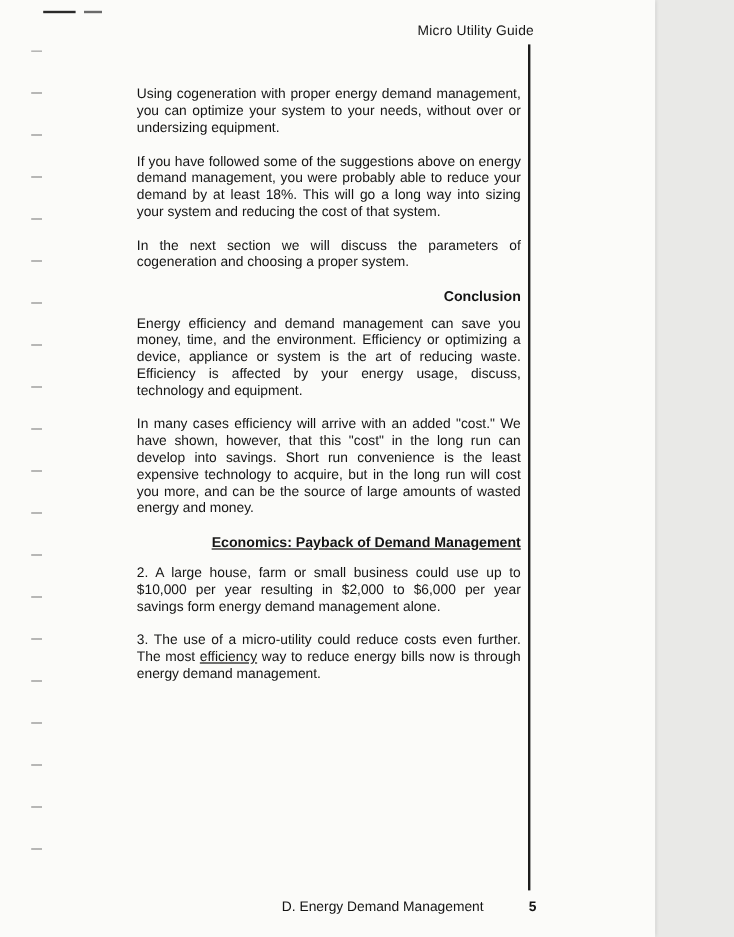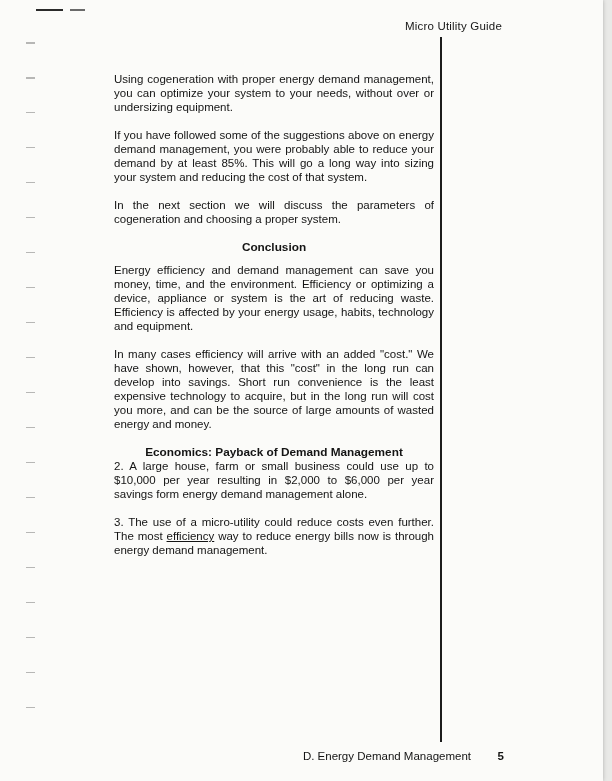--- a/index.html
+++ b/index.html
@@ -3,21 +3,21 @@
 <meta charset="utf-8">
 <style>
   html, body {
     margin: 0;
     padding: 0;
     background: #e9e9e7;
     font-family: "Liberation Sans", "DejaVu Sans", sans-serif;
   }
   .page {
     position: relative;
-    width: 603px;
+    width: 546px;
     height: 781px;
     background: #fbfbf9;
     color: #141414;
     overflow: hidden;
     box-shadow: 0 0 4px rgba(0,0,0,.25);
   }
 
   
   .topmark-a {
     position: absolute;
@@ -73,44 +73,46 @@
     text-align: justify;
   }
   .content p {
     margin: 0 0 14px 0;
   }
   .content h2 {
     font-size: 11.8px;
     line-height: 14px;
     margin: 0;
     font-weight: 700;
-    text-align: center;
+    text-align: right;
   }
   .content h2.h-conclusion {
     margin-top: 4px;
     margin-bottom: 9px;
   }
   .content h2.h-economics {
     margin-top: 11px;
+    margin-bottom: 12px;
+    text-decoration: underline;
   }
   .u {
     text-decoration: underline;
   }
 
   
   .page-footer {
     position: absolute;
     left: 0; right: 0;
     top: 750px;
     height: 16px;
     font-size: 11.5px;
   }
   .footer-section {
     position: absolute;
-    right: 132px;
+    right: 143px;
     white-space: nowrap;
     padding-left: 36px;
   }
   .footer-page {
     position: absolute;
     right: 99px;
     font-weight: 700;
   }
 </style>
 </head>
@@ -123,26 +125,26 @@
   <div class="margin-marks"></div>
 
   <header class="page-header">
     <span>Micro Utility Guide</span>
   </header>
 
   <div class="vertical-rule"></div>
 
   <main class="content">
     <p>Using cogeneration with proper energy demand management, you can optimize your system to your needs, without over or undersizing equipment.</p>
-    <p>If you have followed some of the suggestions above on energy demand management, you were probably able to reduce your demand by at least 85%.  This will go a long way into sizing your system and reducing the cost of that system.</p>
+    <p>If you have followed some of the suggestions above on energy demand management, you were probably able to reduce your demand by at least 18%.  This will go a long way into sizing your system and reducing the cost of that system.</p>
     <p>In the next section we will discuss the parameters of cogeneration and choosing a proper system.</p>
 
     <h2 class="h-conclusion">Conclusion</h2>
 
-    <p>Energy efficiency and demand management can save you money, time, and the environment.  Efficiency or optimizing a device, appliance or system is the art of reducing waste.  Efficiency is affected by your energy usage, habits, technology and equipment.</p>
+    <p>Energy efficiency and demand management can save you money, time, and the environment.  Efficiency or optimizing a device, appliance or system is the art of reducing waste.  Efficiency is affected by your energy usage, discuss, technology and equipment.</p>
     <p>In many cases efficiency will arrive with an added "cost." We have shown,  however, that this "cost" in the long run can develop into savings.  Short run convenience is the least expensive technology to acquire, but in the long run will cost you more, and can be the source of large amounts of wasted energy and money.</p>
 
     <h2 class="h-economics">Economics: Payback of Demand Management</h2>
 
     <p>2.  A large house, farm or small business could use up to $10,000 per year resulting in $2,000 to $6,000 per year savings form energy demand management alone.</p>
     <p><span>3.  The use of a micro-utility could reduce costs even further.  The most </span><span class="u">efficiency</span><span> way to reduce energy bills now is through energy demand management.</span></p>
   </main>
 
   <footer class="page-footer">
     <span class="footer-section">D. Energy Demand Management</span>

